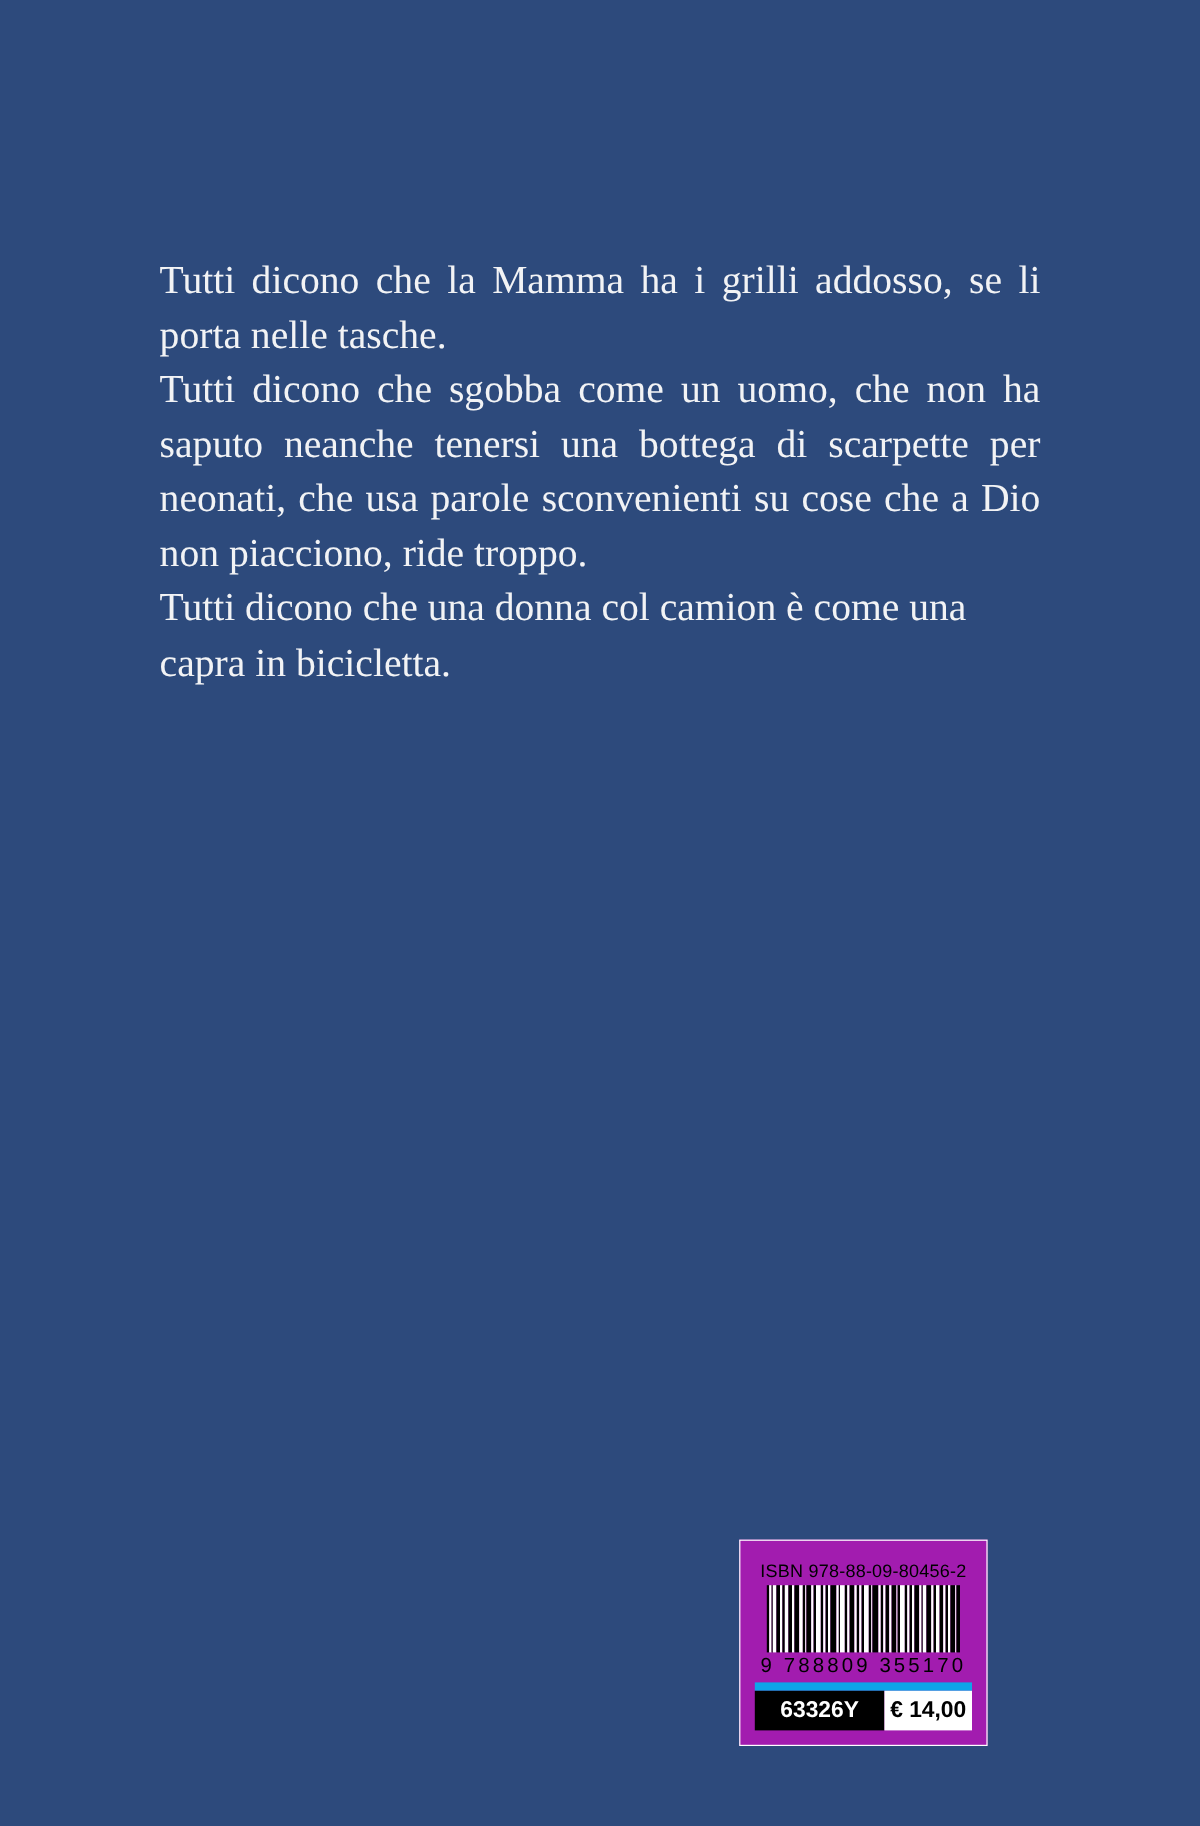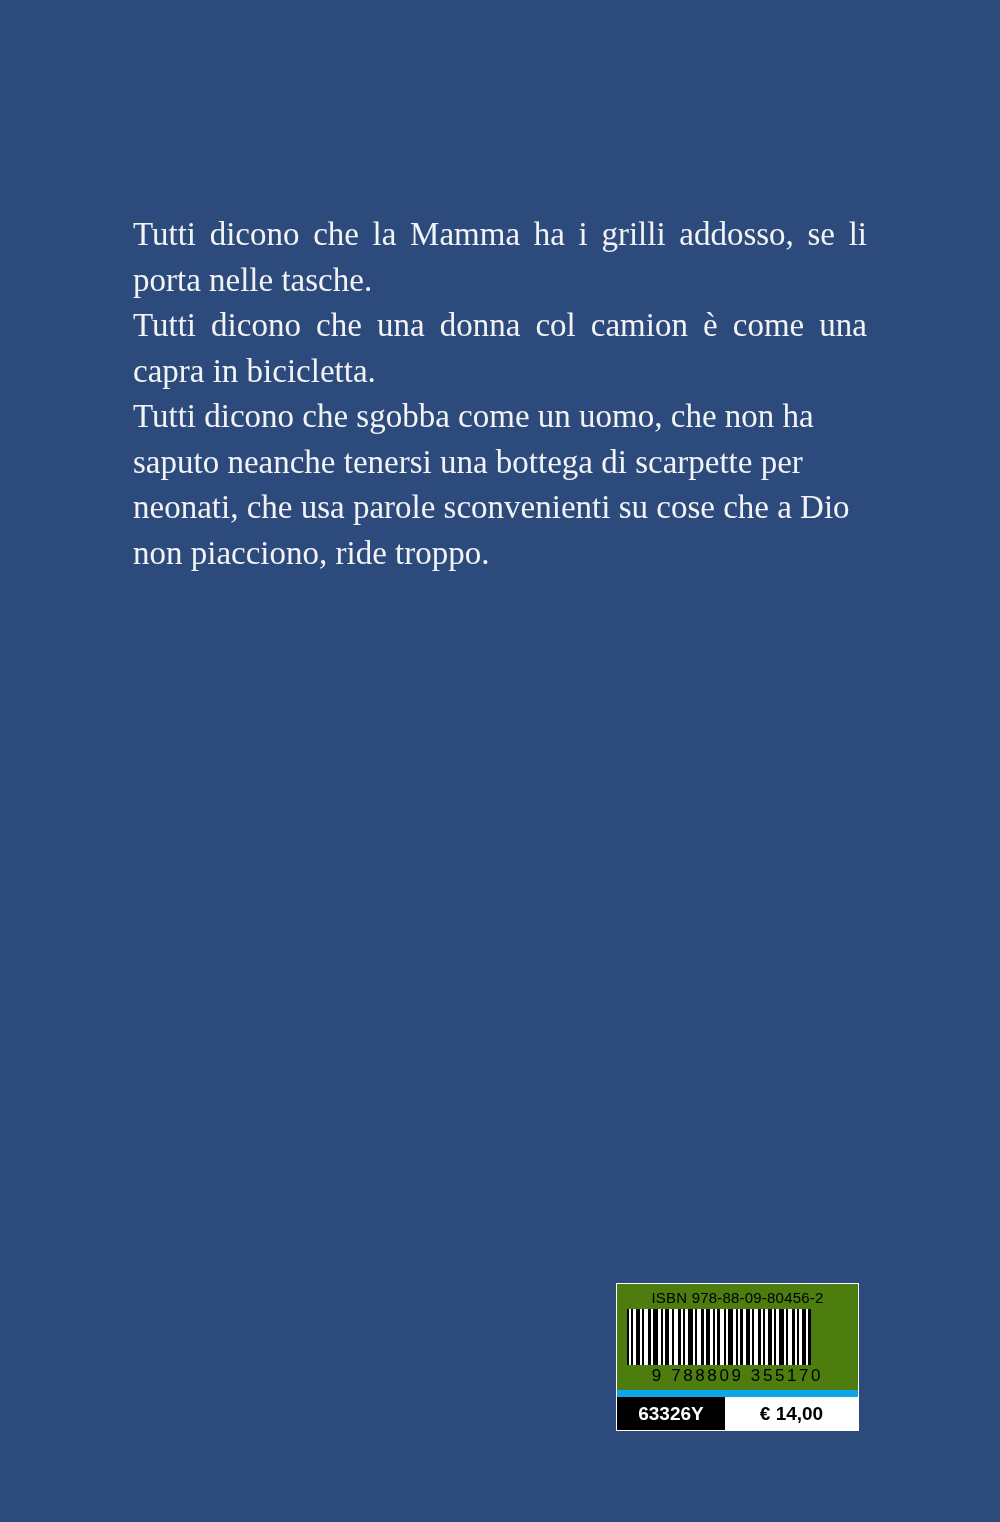--- a/index.html
+++ b/index.html
@@ -36,25 +36,25 @@
     margin: 0;
   }
   .blurb p:last-child {
     text-align: left;
   }
   
   .barcode-block {
     position: absolute;
     left: 616px;
     top: 1283px;
-    width: 243px;
-    background: #4d7c0f;
+    width: 207px;
+    background: #a21caf;
     border: 1px solid #ffffff;
     box-sizing: border-box;
-    padding: 0;
+    padding: 12px;
   }
   .isbn-line {
     font-family: "Liberation Sans", sans-serif;
     font-size: 15px;
     color: #000000;
     text-align: center;
     padding: 5px 0 3px 0;
     letter-spacing: 0.2px;
   }
   .bars {
@@ -104,22 +104,22 @@
     flex: 1;
   }
 </style>
 </head>
 <body>
 
 <div class="page">
 
   <div class="blurb">
     <p>Tutti dicono che la Mamma ha i grilli addosso, se li porta nelle tasche.</p>
+    <p>Tutti dicono che sgobba come un uomo, che non ha saputo neanche tenersi una bottega di scarpette per neonati, che usa parole sconvenienti su cose che a Dio non piacciono, ride troppo.</p>
     <p>Tutti dicono che una donna col camion è come una capra in bicicletta.</p>
-    <p>Tutti dicono che sgobba come un uomo, che non ha saputo neanche tenersi una bottega di scarpette per neonati, che usa parole sconvenienti su cose che a Dio non piacciono, ride troppo.</p>
   </div>
 
   <div class="barcode-block">
     <div class="isbn-line">ISBN 978-88-09-80456-2</div>
     <div class="bars">
       <span style="width:2px"></span>
         <span style="width:2px;background:#fff"></span>
       <span style="width:2px"></span>
         <span style="width:3px;background:#fff"></span>
       <span style="width:4px"></span>

